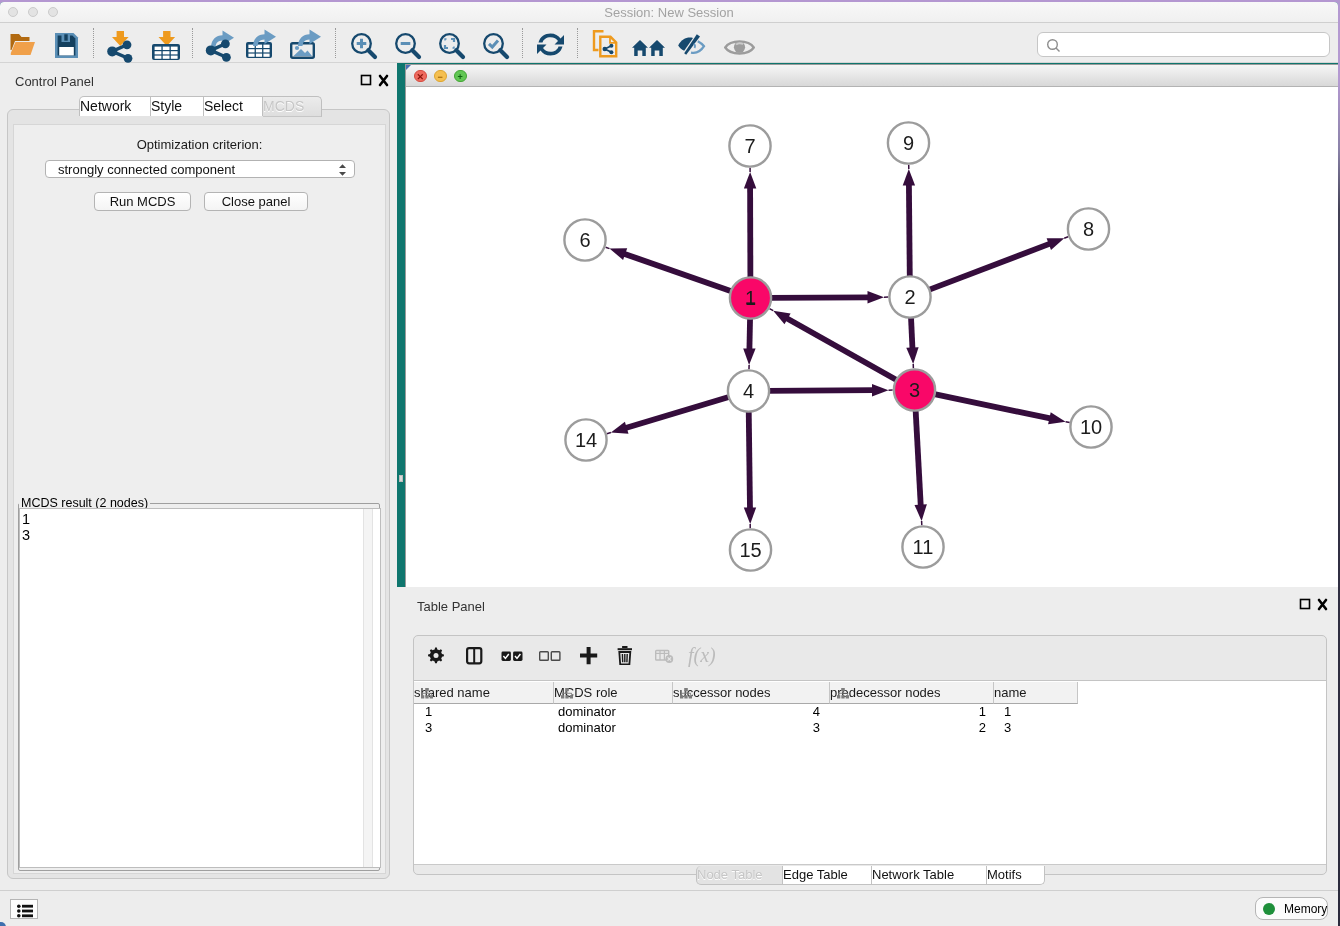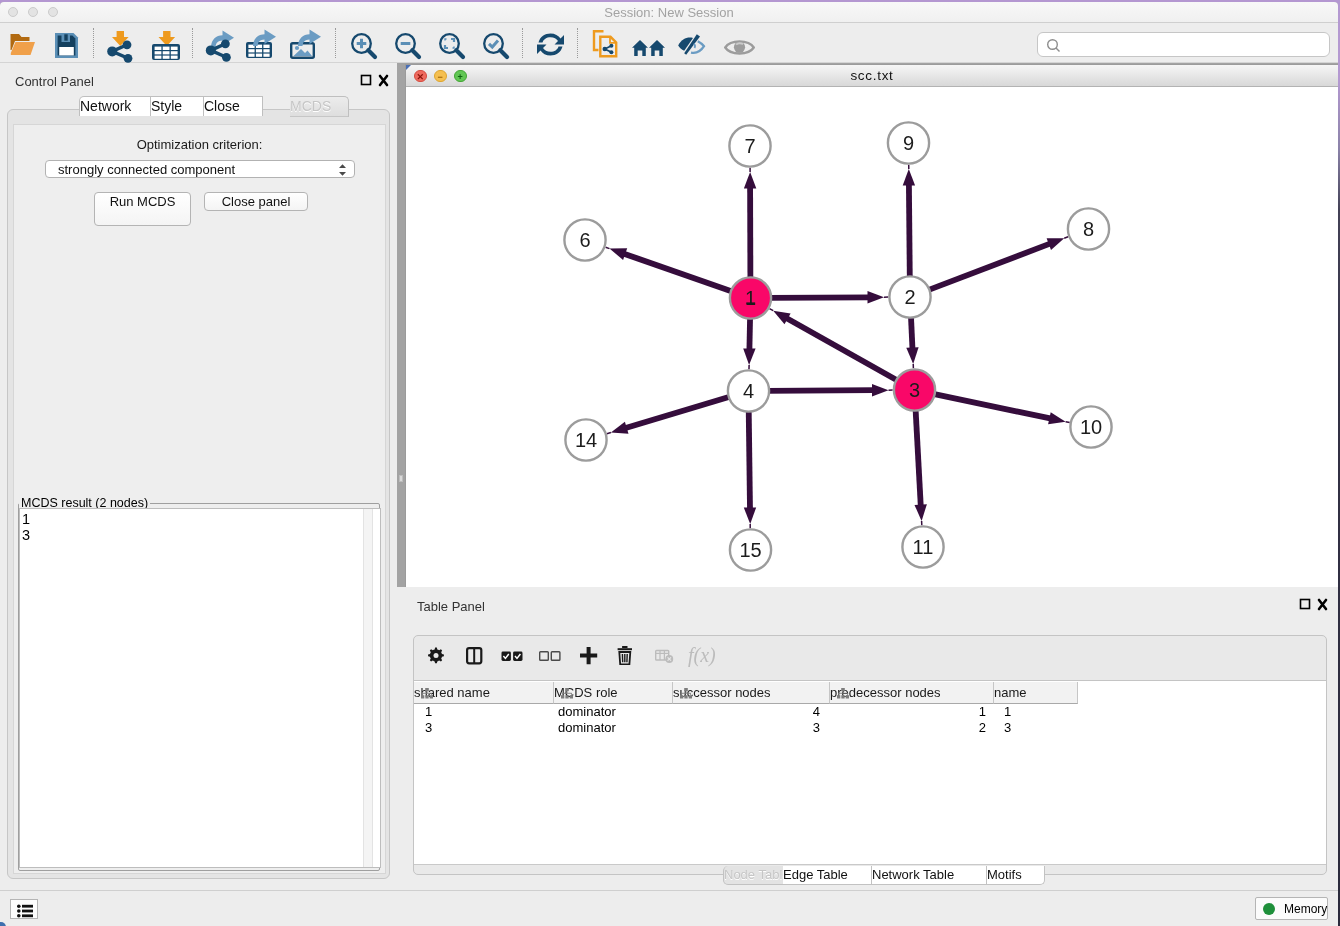--- a/index.html
+++ b/index.html
@@ -1,21 +1,21 @@
 <!DOCTYPE html>
 <html><head>
 <meta charset="utf-8">
 <style>
 * { margin:0; padding:0; box-sizing:border-box; }
 html,body { width:1340px; height:926px; overflow:hidden; }
 body { font-family:"Liberation Sans", sans-serif; background:#b497d1; position:relative; }
 #rstrip { position:absolute; right:0; top:0; width:3px; height:926px;
   background:linear-gradient(#b499d1 0px, #b499d1 80px, #8a82a8 150px, #434156 210px, #333145 400px, #2b2a3c 926px); }
 #win { position:absolute; left:0; top:2px; width:1338px; height:924px;
-  background:#a3a3a3; border-radius:4px 4px 0 0; overflow:hidden;padding-left:29px; }
+  background:#0f766e; border-radius:4px 4px 0 0; overflow:hidden;padding-left:29px; }
 .abs { position:absolute; }
 
 #titlebar { position:absolute; left:0; top:0; width:100%; height:21px;
   background:linear-gradient(#f8f8f8,#f0f0f0); border-bottom:1px solid #cfcfcf; }
 .tl { position:absolute; top:4.5px; width:10.5px; height:10.5px; border-radius:50%;
   background:#e3e3e3; border:1px solid #cbcbcb; }
 #wtitle { position:absolute; top:3px; left:0; width:100%; text-align:center;
   font-size:13px; color:#a3a3a3; }
 
 #toolbar { position:absolute; left:0; top:21px; width:100%; height:40px;
@@ -53,21 +53,21 @@
 .hcell { position:absolute; top:1px; height:22px; background:#f2f2f2;
   border-right:1px solid #c6c6c6; border-bottom:1px solid #a9a9a9;
   font-size:13px; color:#1a1a1a; text-align:left; line-height:22px; }
 .hcell svg { position:absolute; left:7px; top:6px; }
 .cell { position:absolute; font-size:13px; color:#000; }
 .btab { position:absolute; height:19px; background:#fff; border:1px solid #c2c2c2; border-top:none;
   font-size:13px; color:#111; text-align:left; line-height:18px; }
 
 #statusbar { position:absolute; left:0; top:888px; width:100%; height:36px;
   background:#ededed; border-top:1px solid #cfcfcf; }
-.etched { color:#c6c6c6; text-shadow:0 1px 0 #ffffff;margin-left:27px; }
+.etched { color:#c6c6c6; text-shadow:0 1px 0 #ffffff; }
 </style>
 </head>
 <body>
 <div id="rstrip"></div>
 <div id="win">
   <div id="titlebar">
     <div class="tl" style="left:7.5px"></div>
     <div class="tl" style="left:27.5px"></div>
     <div class="tl" style="left:47.5px"></div>
     <div id="wtitle">Session: New Session</div>
@@ -219,31 +219,31 @@
       </div>
   </div>
   <div id="cpanel">
     <div class="ptitle abs" style="left:15px; top:11px">Control Panel</div>
     <svg class="abs" style="left:360px; top:11px" width="32" height="13" viewBox="0 0 32 13">
         <rect x="1.5" y="1.5" width="9" height="9" fill="none" stroke="#000" stroke-width="1.6"></rect>
         <path d="M20 2 L27 11 M27 2 L20 11" stroke="#000" stroke-width="2.6" stroke-linecap="round"></path>
       </svg>
     <div class="tab" style="left:79px; width:72px; top:33px; border-radius:5px 0 0 0">Network</div>
     <div class="tab" style="left:151px; width:53px; top:33px; border-left:none">Style</div>
-    <div class="tab" style="left:204px; width:59px; top:33px; border-left:none">Close</div>
+    <div class="tab" style="left:204px; width:59px; top:33px; border-left:none">Select</div>
     <div class="tab etched" style="left:263px; width:59px; top:33px; border-left:none; border-radius:0 5px 0 0; background:linear-gradient(#ececec,#dedede); border-bottom:1px solid #c6c6c6; height:21px">MCDS</div>
     <div id="tabpanel">
       <div id="tabinner">
         <div class="abs" style="left:0; top:12px; width:100%; text-align:center; font-size:13px; color:#1a1a1a">Optimization criterion:</div>
         <div class="abs" style="left:31px; top:35px; width:310px; height:18px; background:#fff; border:1px solid #b2b2b2; border-radius:4px; font-size:13px; color:#111; line-height:18px; padding-left:12px">strongly connected component
           <svg style="position:absolute; right:6px; top:2px" width="11" height="14" viewBox="0 0 11 14">
               <path d="M2 5 L5.5 1.2 L9 5 Z M2 9 L5.5 12.8 L9 9 Z" fill="#4a4a4a"></path>
             </svg>
         </div>
-        <div class="btn" style="left:80px; top:67px; width:97px; height:34px; line-height:18px">Run MCDS</div>
+        <div class="btn" style="left:80px; top:67px; width:97px; height:19px; line-height:18px">Run MCDS</div>
         <div class="btn" style="left:190px; top:67px; width:104px; height:19px; line-height:18px">Close panel</div>
 
         <fieldset class="abs" style="left:4px; top:371px; width:362px; height:375px; border:1px solid #9f9f9f; border-radius:2px">
           <legend style="font-size:12.5px; color:#000; margin-left:0; padding:0 2px">MCDS result (2 nodes)</legend>
         </fieldset>
         <div class="abs" style="left:5px; top:383px; width:362px; height:360px; background:#fff; border:1px solid #bdbdbd">
           <div style="position:absolute; left:2px; top:2px; font-size:14.5px; color:#000; line-height:16.2px">1<br>3</div>
           <div style="position:absolute; right:7px; top:0; width:10px; height:100%; background:#f4f4f4; border-left:1px solid #e3e3e3; border-right:1px solid #e3e3e3"></div>
         </div>
       </div>
@@ -252,21 +252,20 @@
 
   <div class="abs" style="left:399px; top:473px; width:4px; height:7px; background:#d9d9d9; border:1px solid #bdbdbd"></div>
   <div id="netframe">
     <div id="nettitle">
       <svg class="abs" style="left:0;top:0" width="5" height="5" viewBox="0 0 5 5">
           <path d="M0 0 L5 0 L0 5 Z" fill="#4a6fb5"></path>
         </svg>
       <div class="mac" style="left:8px;  background:#ee6a5e; border:1px solid #d44c40; color:#8c130b">✕</div>
       <div class="mac" style="left:28px; background:#f5bf4f; border:1px solid #dda62f; color:#9a5f00">−</div>
       <div class="mac" style="left:48px; background:#61c654; border:1px solid #43a635; color:#0d6410">+</div>
-      <div style="position:absolute; top:3px; width:100%; text-align:center; font-size:13.5px; letter-spacing:0.7px; color:#111">scc.txt</div>
     </div>
     <svg class="abs" style="left:0; top:19px" width="932" height="505" viewBox="406 84 932 505">
       <g stroke="#350d3c" fill="#350d3c" stroke-width="5.8">
       <line x1="750.4" y1="280.0" x2="750.1" y2="186.5"></line>
       <line x1="750.1" y1="172.0" x2="750.1" y2="167.8" stroke-width="1.5"></line>
       <polygon points="750.1,172.0 756.3,188.5 743.9,188.5" stroke="none"></polygon>
       <line x1="733.5" y1="292.0" x2="623.2" y2="253.4"></line>
       <line x1="609.5" y1="248.6" x2="605.6" y2="247.2" stroke-width="1.5"></line>
       <polygon points="609.5,248.6 627.2,248.2 623.1,259.9" stroke="none"></polygon>
       <line x1="768.5" y1="297.9" x2="869.5" y2="297.3"></line>
@@ -454,19 +453,19 @@
           <g fill="#111">
             <circle cx="1.8" cy="2.2" r="1.8"></circle>
             <circle cx="1.8" cy="7" r="1.8"></circle>
             <circle cx="1.8" cy="11.8" r="1.8"></circle>
             <rect x="5" y="0.8" width="11" height="2.8"></rect>
             <rect x="5" y="5.6" width="11" height="2.8"></rect>
             <rect x="5" y="10.4" width="11" height="2.8"></rect>
           </g>
         </svg>
     </div>
-    <div class="abs" style="left:1255px; top:6px; width:73px; height:23px; background:#fbfbfb; border:1px solid #b5b5b5; border-radius:2px">
+    <div class="abs" style="left:1255px; top:6px; width:73px; height:23px; background:#fbfbfb; border:1px solid #b5b5b5; border-radius:8px">
       <div style="position:absolute;left:7px;top:5px;width:12px;height:12px;border-radius:50%;background:#1e8f3a"></div>
       <div style="position:absolute;left:28px;top:4px;font-size:12px;color:#000">Memory</div>
     </div>
     <div class="abs" style="left:-4px; top:31px; width:10px; height:10px; border-radius:50%; background:#3f6fae"></div>
   </div>
 </div>
 
 </body></html>

